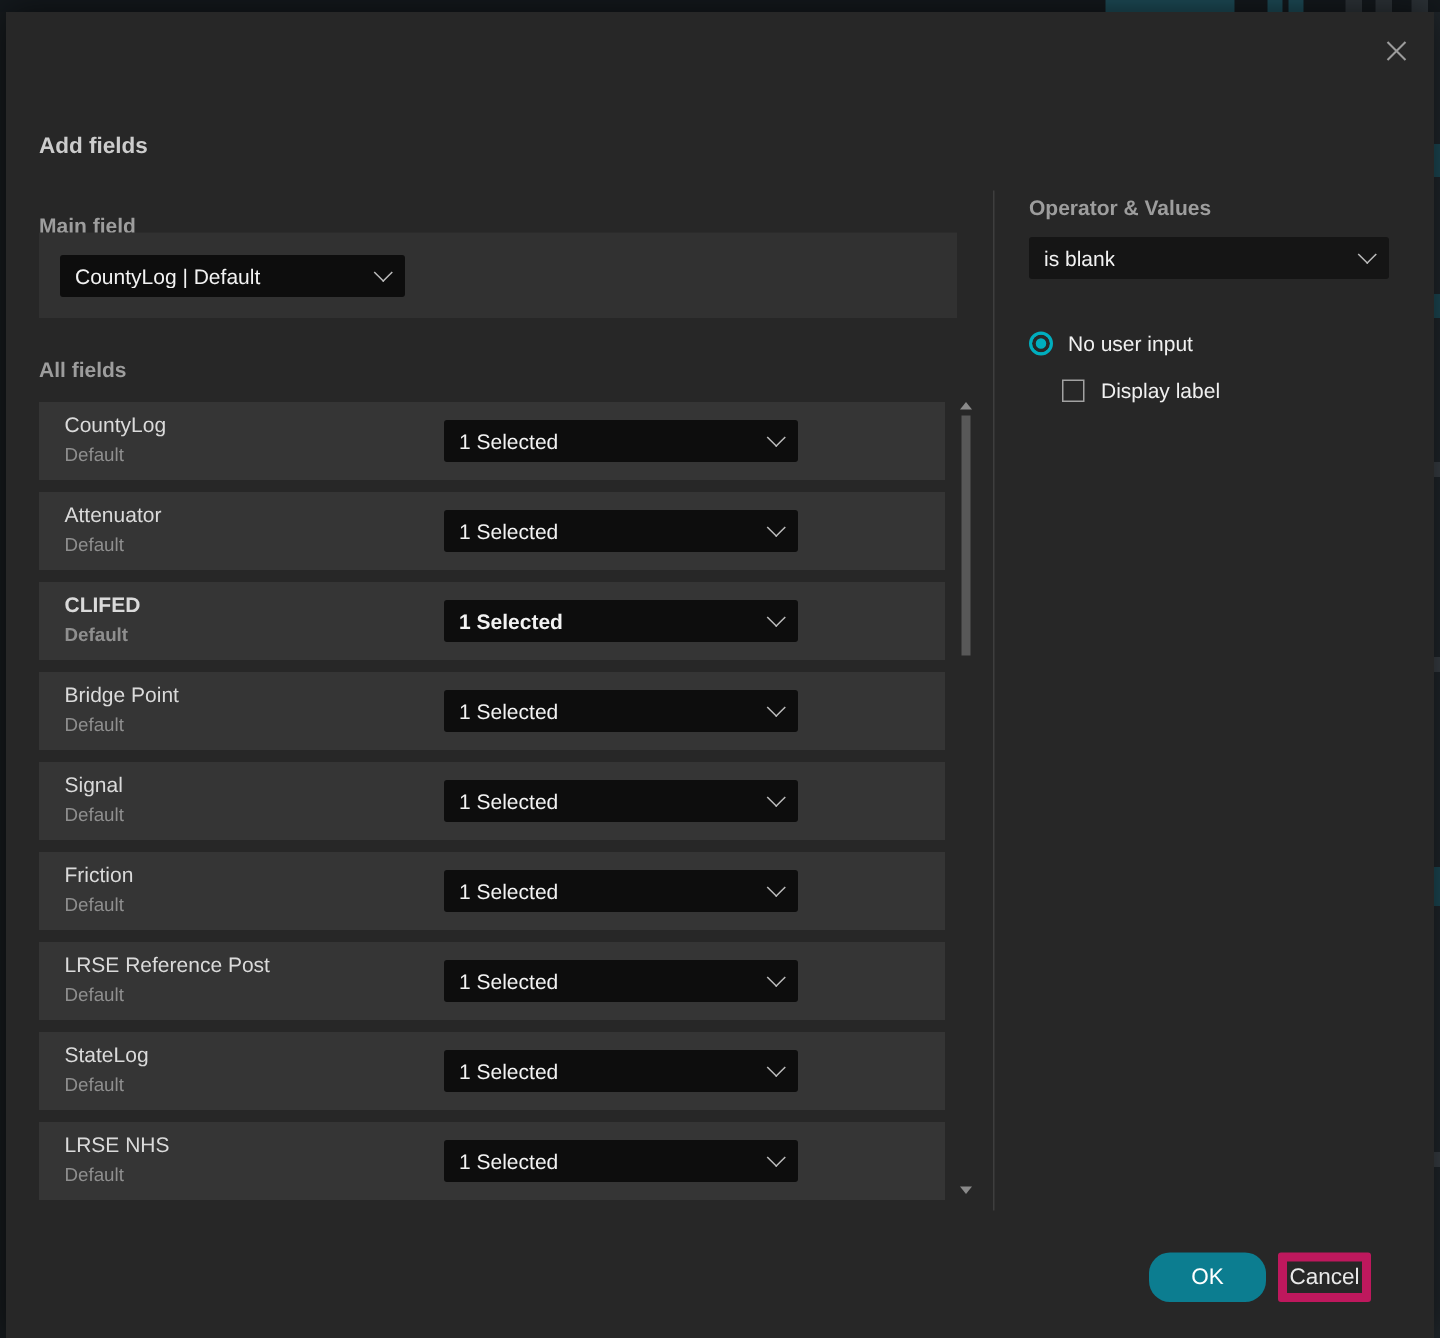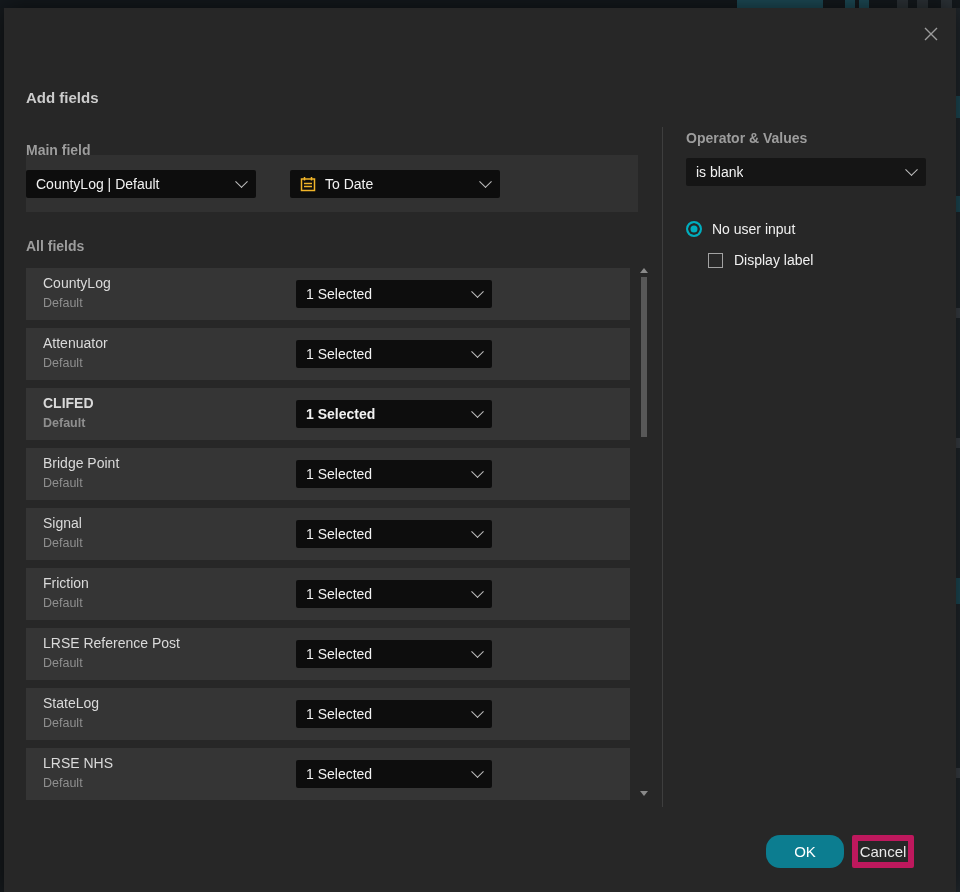--- a/index.html
+++ b/index.html
@@ -51,32 +51,32 @@
   }
   .sel-text { font-size:14px; color:#f2f2f2; white-space:nowrap; overflow:hidden; }
   .chev {
     margin-left:auto; width:9px; height:9px; flex:0 0 auto;
     border-right:1.6px solid #bdbdbd; border-bottom:1.6px solid #bdbdbd;
     transform:rotate(45deg) translate(-2px,-2px);
   }
 
   
   .main-box { position:absolute; left:22px; top:147px; width:612px; height:57px; background:#313131; }
-  .sel-field { left:0; top:15px; width:230px;text-align:center; }
+  .sel-field { left:14px; top:15px; width:230px;text-align:center; }
   .sel-type  { left:264px; top:15px; width:210px; }
   .cal-icon { width:16px; height:16px; margin-right:9px; flex:0 0 auto; }
 
   
   .fields-list { position:absolute; left:22px; top:260px; width:604px; height:530px; }
   .field-row {
     position:absolute; left:0; width:604px; height:52px; background:#353535;padding-left:20px;
   }
   .fr-name { position:absolute; left:17px; top:7px; font-size:14px; color:#dadada; }
   .fr-sub  { position:absolute; left:17px; top:28px; font-size:12.5px; color:#8f8f8f; }
-  .fr-sel  { left:270px; top:12px; width:196px; }
+  .fr-sel  { left:270px; top:12px; width:236px; }
 
   
   .sbar { position:absolute; left:636px; top:260px; width:8px; height:530px; }
   .sbar-up, .sbar-down {
     position:absolute; left:0; width:0; height:0; cursor:pointer;
     border-left:4px solid transparent; border-right:4px solid transparent;
   }
   .sbar-up   { top:0;    border-bottom:5px solid #8a8a8a; }
   .sbar-down { bottom:2px; border-top:5px solid #8a8a8a; }
   .sbar-thumb { position:absolute; left:1px; top:9px; width:6px; height:160px; background:#585858; cursor:pointer; }
@@ -138,31 +138,20 @@
   </div>
 
   <div class="h-add">Add fields</div>
   <div class="h-sub h-main">Main field</div>
 
   <div class="main-box">
     <div class="sel sel-field">
       <span class="sel-text">CountyLog | Default</span>
       <span class="chev"></span>
     </div>
-    <div class="sel sel-type">
-      <svg class="cal-icon" viewBox="0 0 16 16" fill="none" stroke="#f0b429" stroke-width="1.5">
-        <rect x="1.5" y="3" width="13" height="11.5"></rect>
-        <line x1="4.5" y1="1" x2="4.5" y2="4.5"></line>
-        <line x1="11.5" y1="1" x2="11.5" y2="4.5"></line>
-        <line x1="4" y1="7.5" x2="12" y2="7.5"></line>
-        <line x1="4" y1="10.5" x2="12" y2="10.5"></line>
-      </svg>
-      <span class="sel-text">To Date</span>
-      <span class="chev"></span>
-    </div>
   </div>
 
   <div class="h-sub h-all">All fields</div>
 
   <div class="fields-list" id="fields-list">
       <div class="field-row" style="top: 0px;">
         <div class="fr-name">CountyLog</div>
         <div class="fr-sub">Default</div>
         <div class="sel fr-sel">
           <span class="sel-text">1 Selected</span>

